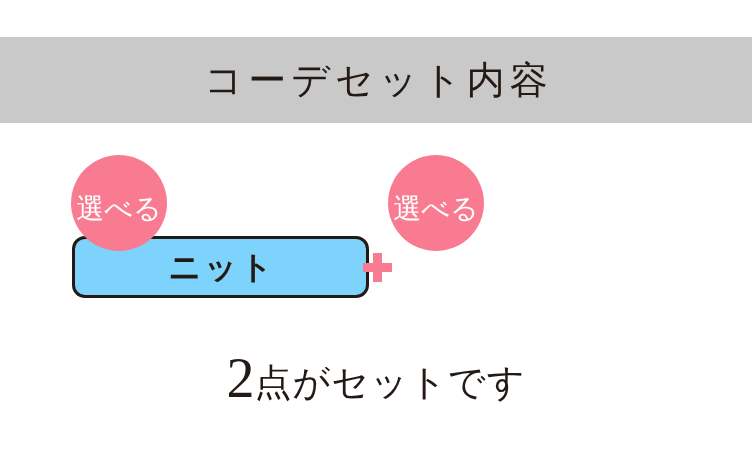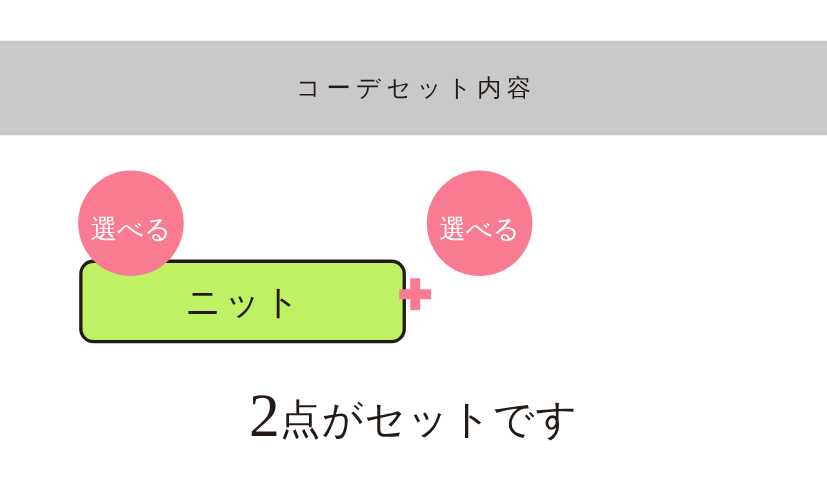--- a/index.html
+++ b/index.html
@@ -26,50 +26,51 @@
     top: 37px;
     width: 752px;
     height: 86px;
     background: #c9c9c9;
     display: flex;
     align-items: center;
     justify-content: center;
   }
   .header-title {
     font-family: "Liberation Serif", "DejaVu Serif", serif;
-    font-size: 22px;
+    font-size: 38px;
     line-height: 1;
     color: #241a15;
     letter-spacing: 5px;
     text-indent: 5px;
     font-weight: 400;
     white-space: nowrap;
   }
 
   
   .items-row {
     position: absolute;
     left: 0;
     top: 140px;
     width: 752px;
     height: 175px;
   }
 
   .item-box {
     position: absolute;
     top: 96px;
-    height: 76px;
+    height: 62px;
     border: 3px solid #241a15;
     border-radius: 13px;
-    background: #bef264;
+    background: #7dd3fc;
     box-sizing: border-box;
     display: flex;
     align-items: center;
     justify-content: center;
     z-index: 2;
+    font-weight: bold;
   }
   .item-box.box-left {
     left: 72px;
     width: 297px;
   }
   .item-box.box-right {
     left: 387px;
     width: 299px;
   }
   .item-label {
@@ -92,21 +93,21 @@
     background: #f97b92;
     display: flex;
     align-items: center;
     justify-content: center;
     z-index: 3;
   }
   .badge.badge-left  { left: 71px; }
   .badge.badge-right { left: 388px; }
   .badge-text {
     font-family: "Liberation Sans", "DejaVu Sans", sans-serif;
-    font-size: 24px;
+    font-size: 28px;
     line-height: 1;
     color: #ffffff;
     letter-spacing: 0px;
     white-space: nowrap;
     transform: translateY(-1px);
     margin-top: 14px;
   }
 
   
   .plus-sign {

